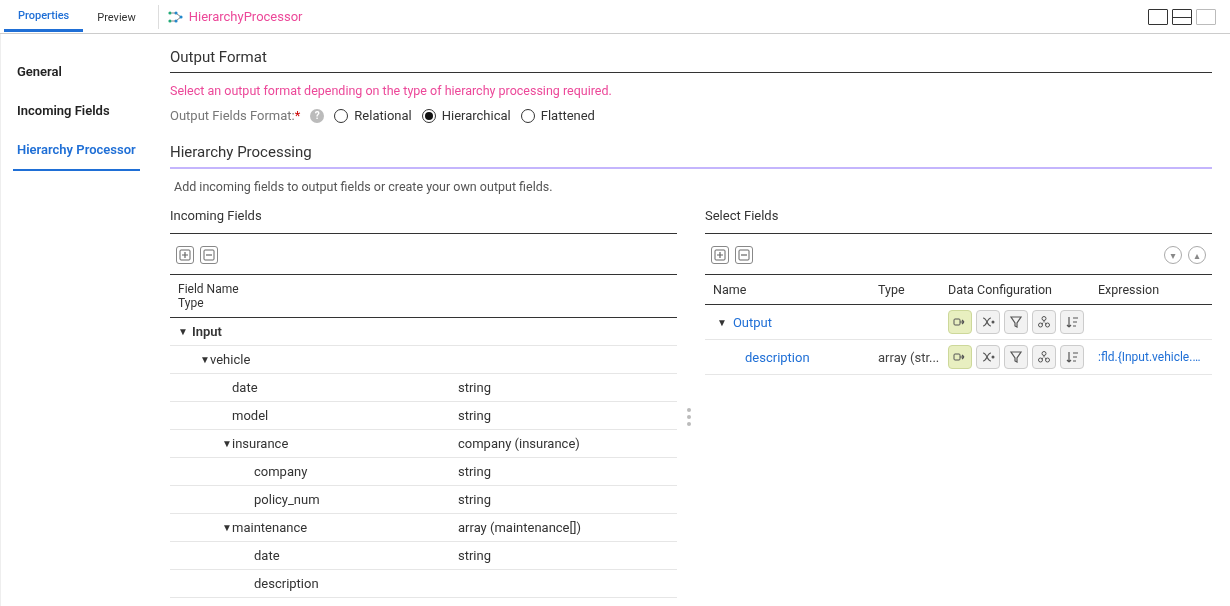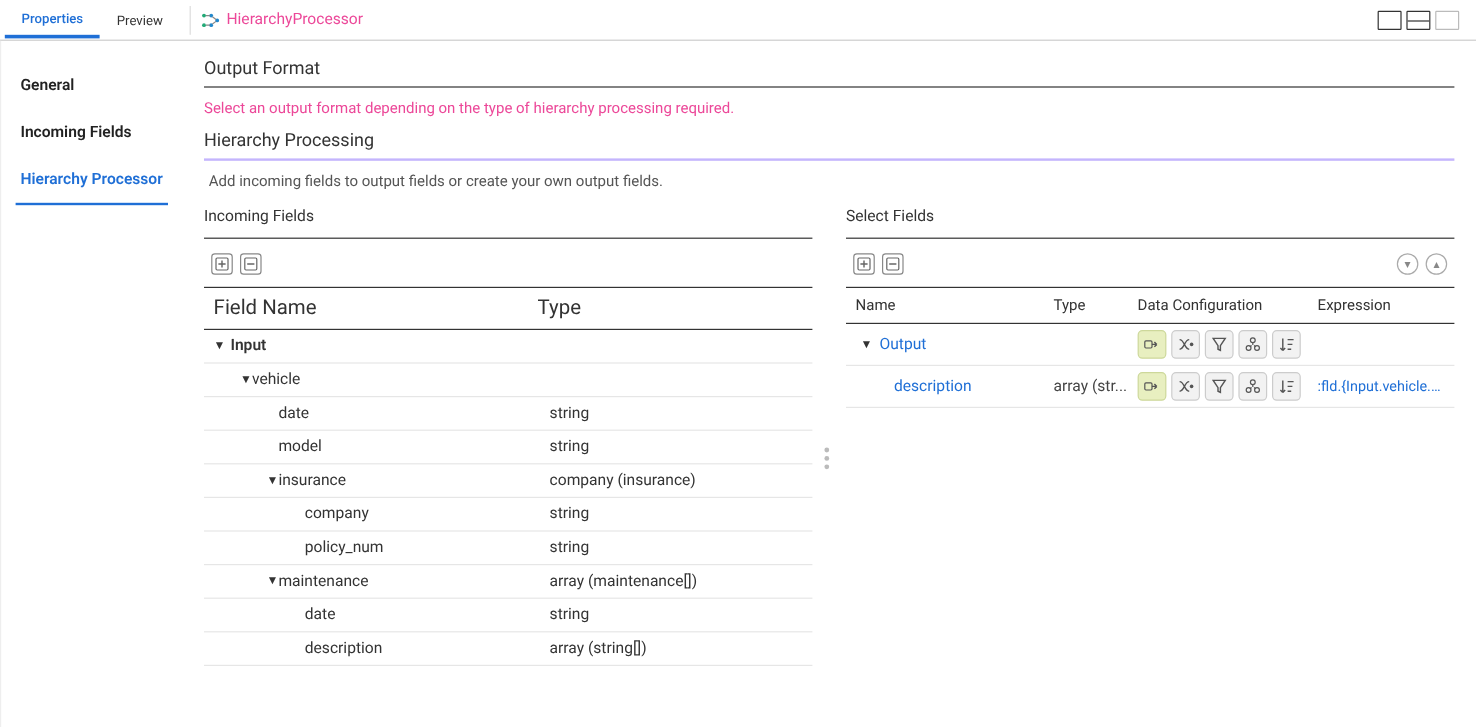--- a/index.html
+++ b/index.html
@@ -194,21 +194,22 @@
     border: 1px solid #aaa;
     border-radius: 50%;
     display:flex;align-items:center;justify-content:center;
     color:#888;font-size:10px;cursor:pointer;
   }
   .table-head {
     display: flex;
     border-top: 1px solid #333;
     border-bottom: 1px solid #333;
     padding: 7px 8px;
-    font-size: 17px;
+    font-size: 12px;
+    flex-direction: column;
   }
   .in-head .col-name { width: 270px; }
   .in-head .col-type { flex: 1; }
   .tree {
     border-left: 0;
   }
   .trow {
     display: flex;
     align-items: center;
     border-bottom: 1px solid #e6e6e6;
@@ -289,20 +290,38 @@
 
   <div class="sidebar">
     <div class="sidebar-item">General</div>
     <div class="sidebar-item">Incoming Fields</div>
     <div><span class="sidebar-item active">Hierarchy Processor</span></div>
   </div>
 
   <div class="main">
     <div class="section-title">Output Format</div>
     <div class="subtext">Select an output format depending on the type of hierarchy processing required.</div>
+    <div class="format-row">
+      <span class="fmt-label">
+        <span>Output Fields Format:</span><span class="req">*</span>
+      </span>
+      <span class="info-icon">?</span>
+      <label class="radio">
+        <span class="circ"></span>
+          <span>Relational</span>
+      </label>
+      <label class="radio selected">
+        <span class="circ"></span>
+          <span>Hierarchical</span>
+      </label>
+      <label class="radio">
+        <span class="circ"></span>
+          <span>Flattened</span>
+      </label>
+    </div>
 
     <div class="hp-title">Hierarchy Processing</div>
     <div class="hp-sub">Add incoming fields to output fields or create your own output fields.</div>
 
     <div class="panels">
 
       <div class="panel left">
         <div class="panel-title">Incoming Fields</div>
         <div class="toolbar">
           <div class="tib">
@@ -362,21 +381,20 @@
               <span class="ftype">array (maintenance[])</span>
             </div>
             <div class="trow" style="padding-left: 74px;">
               <span class="arrow"></span>
               <span class="fname" style="width:204px">date</span>
               <span class="ftype">string</span>
             </div>
             <div class="trow" style="padding-left: 74px;">
               <span class="arrow"></span>
               <span class="fname" style="width:204px">description</span>
-              <span class="ftype">array (string[])</span>
             </div>
           </div>
         <div class="dots">
             <span></span>
             <span></span>
             <span></span>
           </div>
       </div>
 
       <div class="panel">

